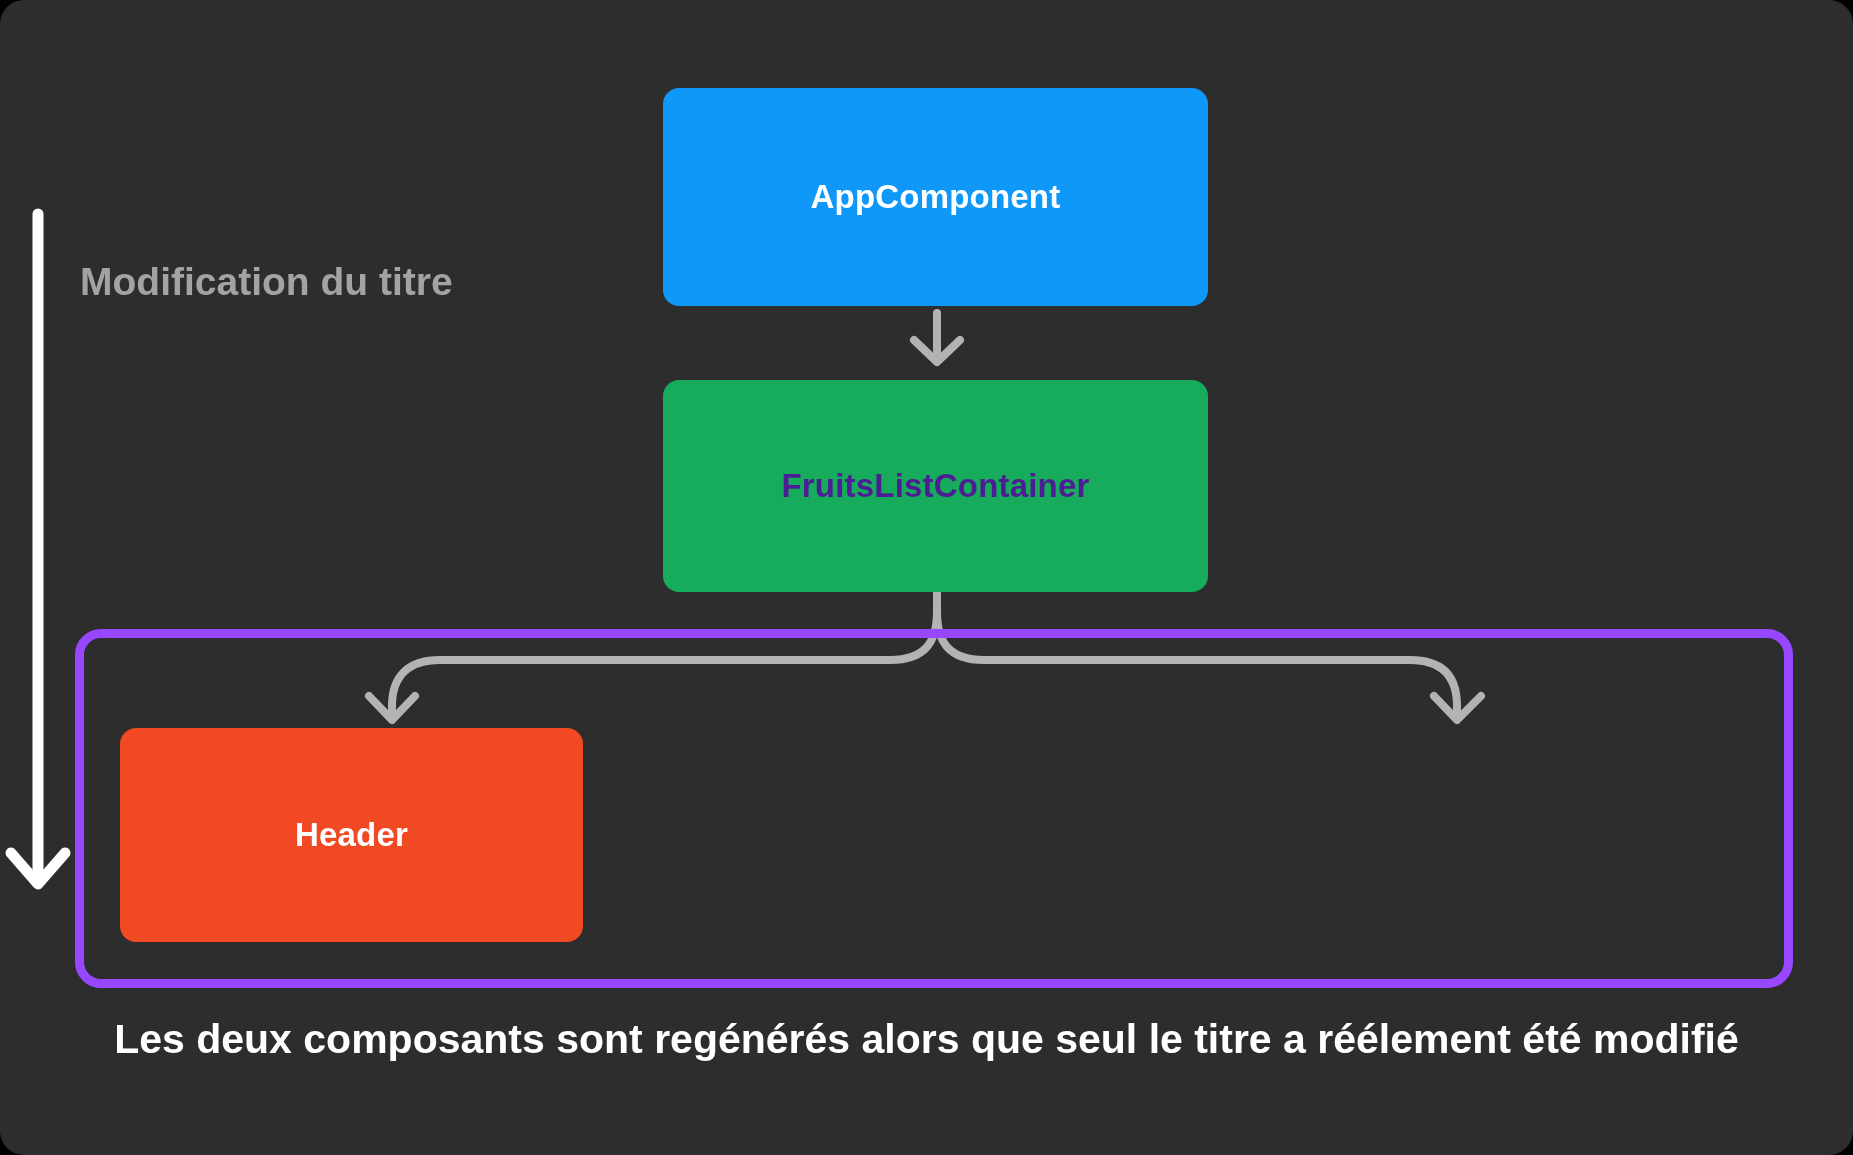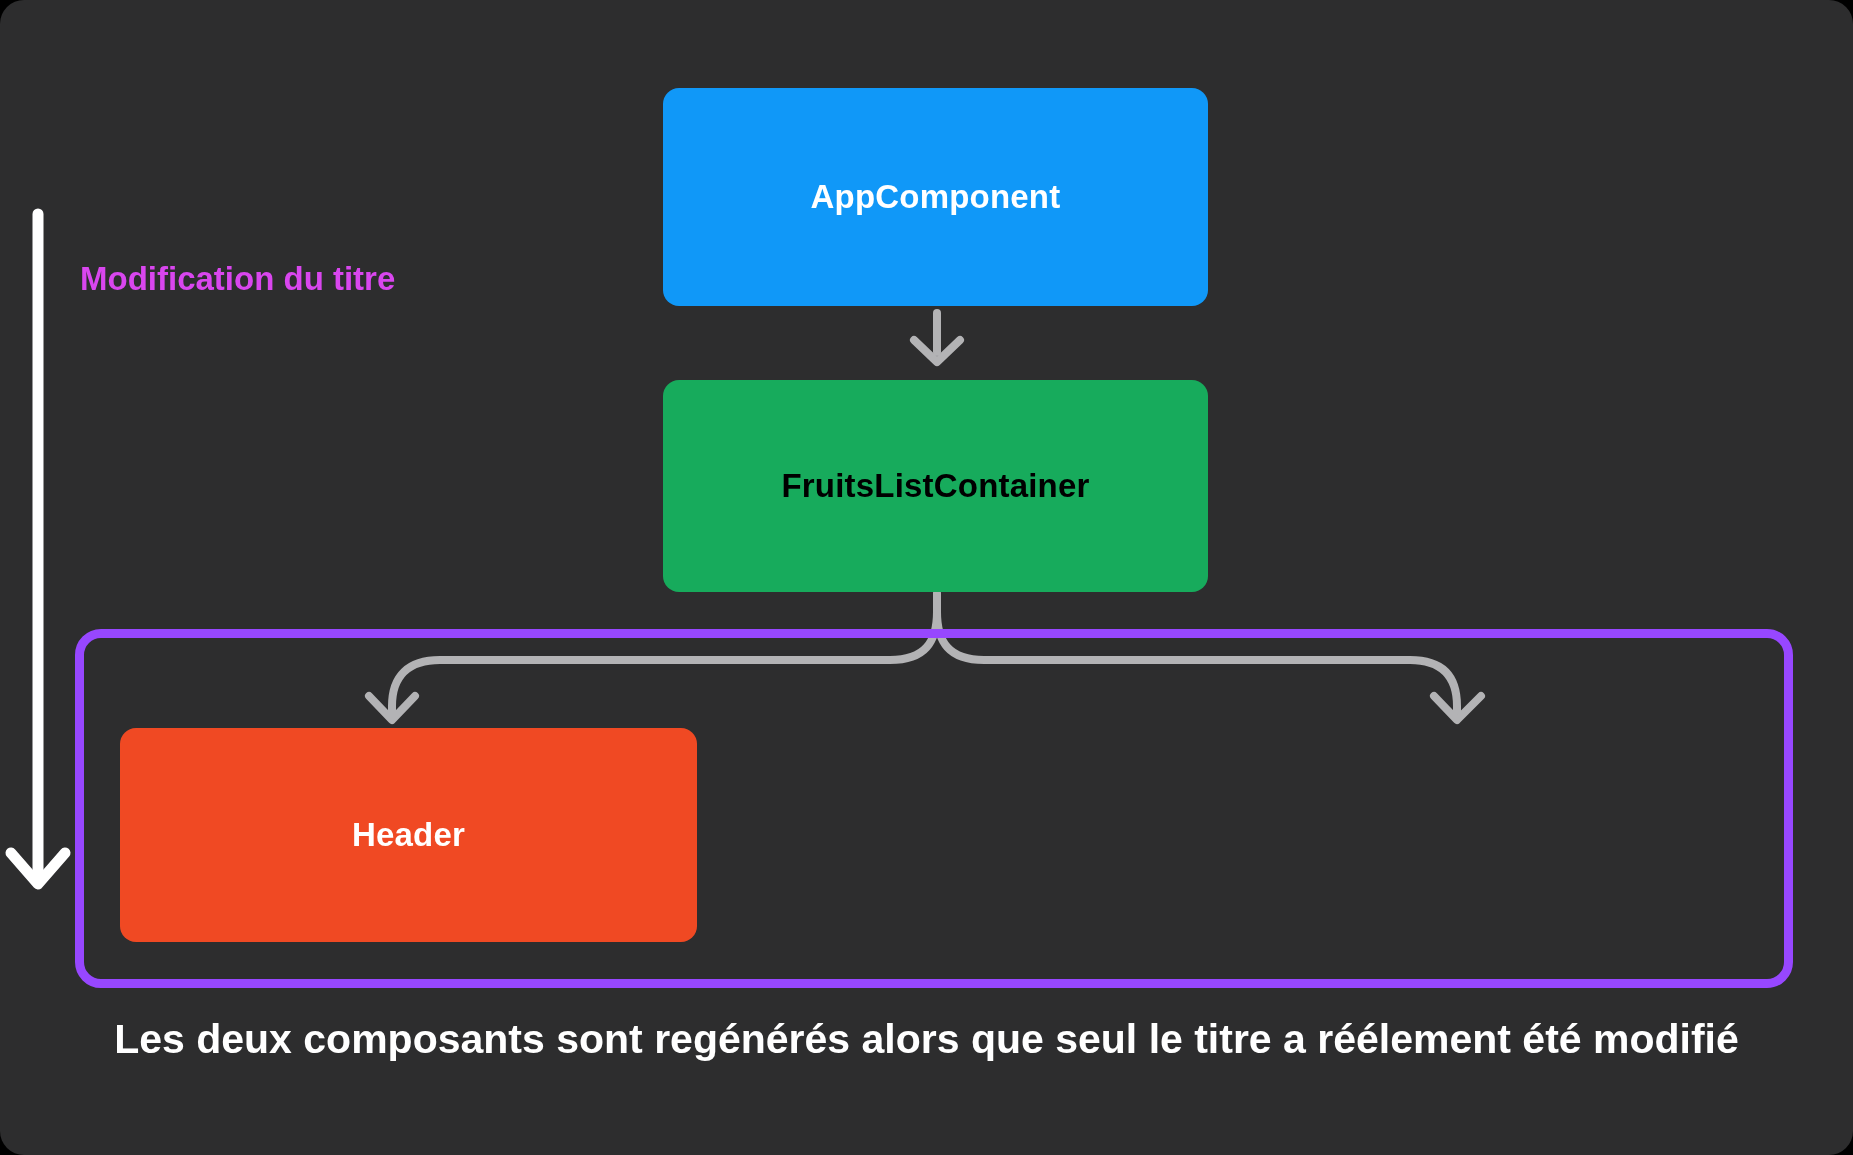--- a/index.html
+++ b/index.html
@@ -49,29 +49,29 @@
     justify-content: center;
     z-index: 3;
   }
   .node-label {
     font-size: 33px;
     font-weight: bold;
     letter-spacing: 0.2px;
   }
   .node-app        { left: 663px;  top: 88px;  width: 545px; height: 218px; }
   .node-container  { left: 663px;  top: 380px; width: 545px; height: 212px; }
-  .node-header     { left: 120px;  top: 728px; width: 577px; height: 214px; }
+  .node-header     { left: 120px;  top: 728px; width: 463px; height: 214px; }
   .node-fruitslist { left: 1208px; top: 728px; width: 544px; height: 212px; }
   .side-note {
     position: absolute;
     left: 80px;
     top: 260px;
-    font-size: 33px;
+    font-size: 39px;
     font-weight: bold;
-    color: #d946ef;
+    color: #a3a3a3;
     z-index: 3;
     white-space: nowrap;
   }
   .caption {
     position: absolute;
     left: 0;
     top: 1016px;
     width: 1853px;
     text-align: center;
     font-size: 41px;
@@ -104,21 +104,21 @@
     </g>
   </svg>
 
   <div class="highlight-box" style="border-color: rgb(151, 71, 255);"></div>
 
   <div class="node node-app" style="background: rgb(16, 152, 248);">
     <span class="node-label" style="color: rgb(255, 255, 255);">AppComponent</span>
   </div>
 
   <div class="node node-container" style="background: rgb(23, 171, 92);">
-    <span class="node-label" style="color: #000000;">FruitsListContainer</span>
+    <span class="node-label" style="color: #4c1d95;">FruitsListContainer</span>
   </div>
 
   <div class="node node-header" style="background: rgb(240, 73, 35);">
     <span class="node-label" style="color: rgb(255, 255, 255);">Header</span>
   </div>
 
 
   <div class="side-note">Modification du titre</div>
 
   <div class="caption">Les deux composants sont regénérés alors que seul le titre a réélement été modifié</div>

